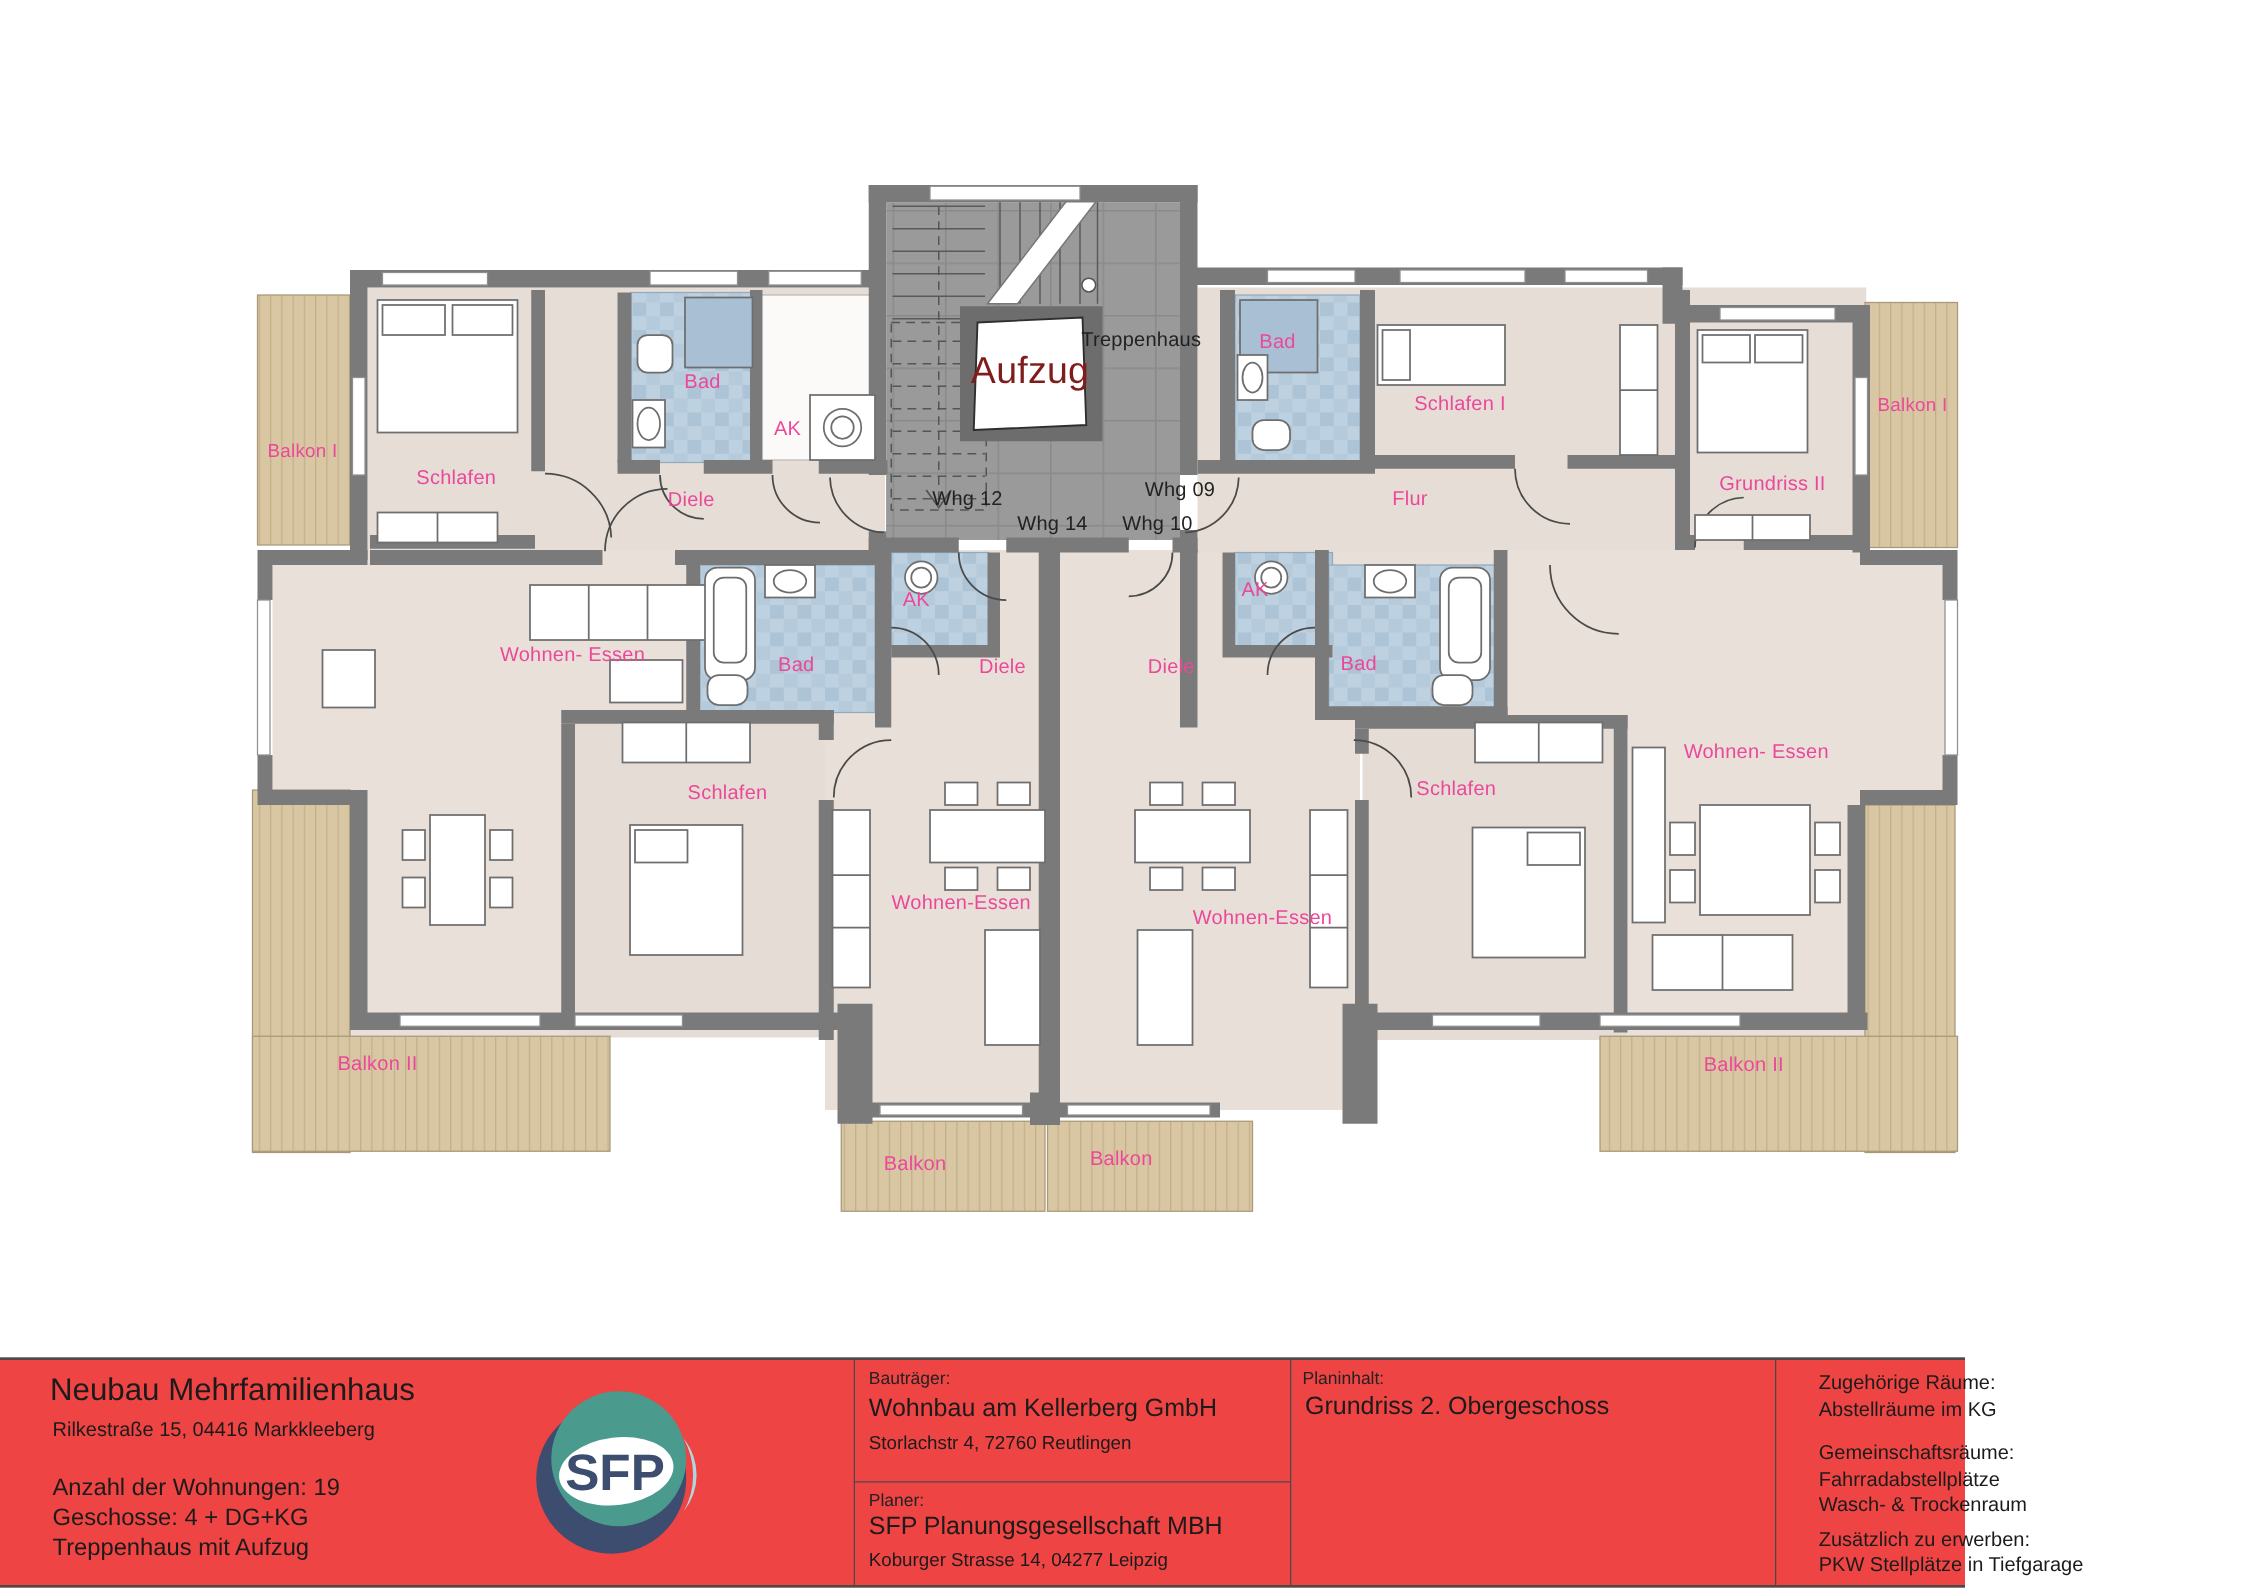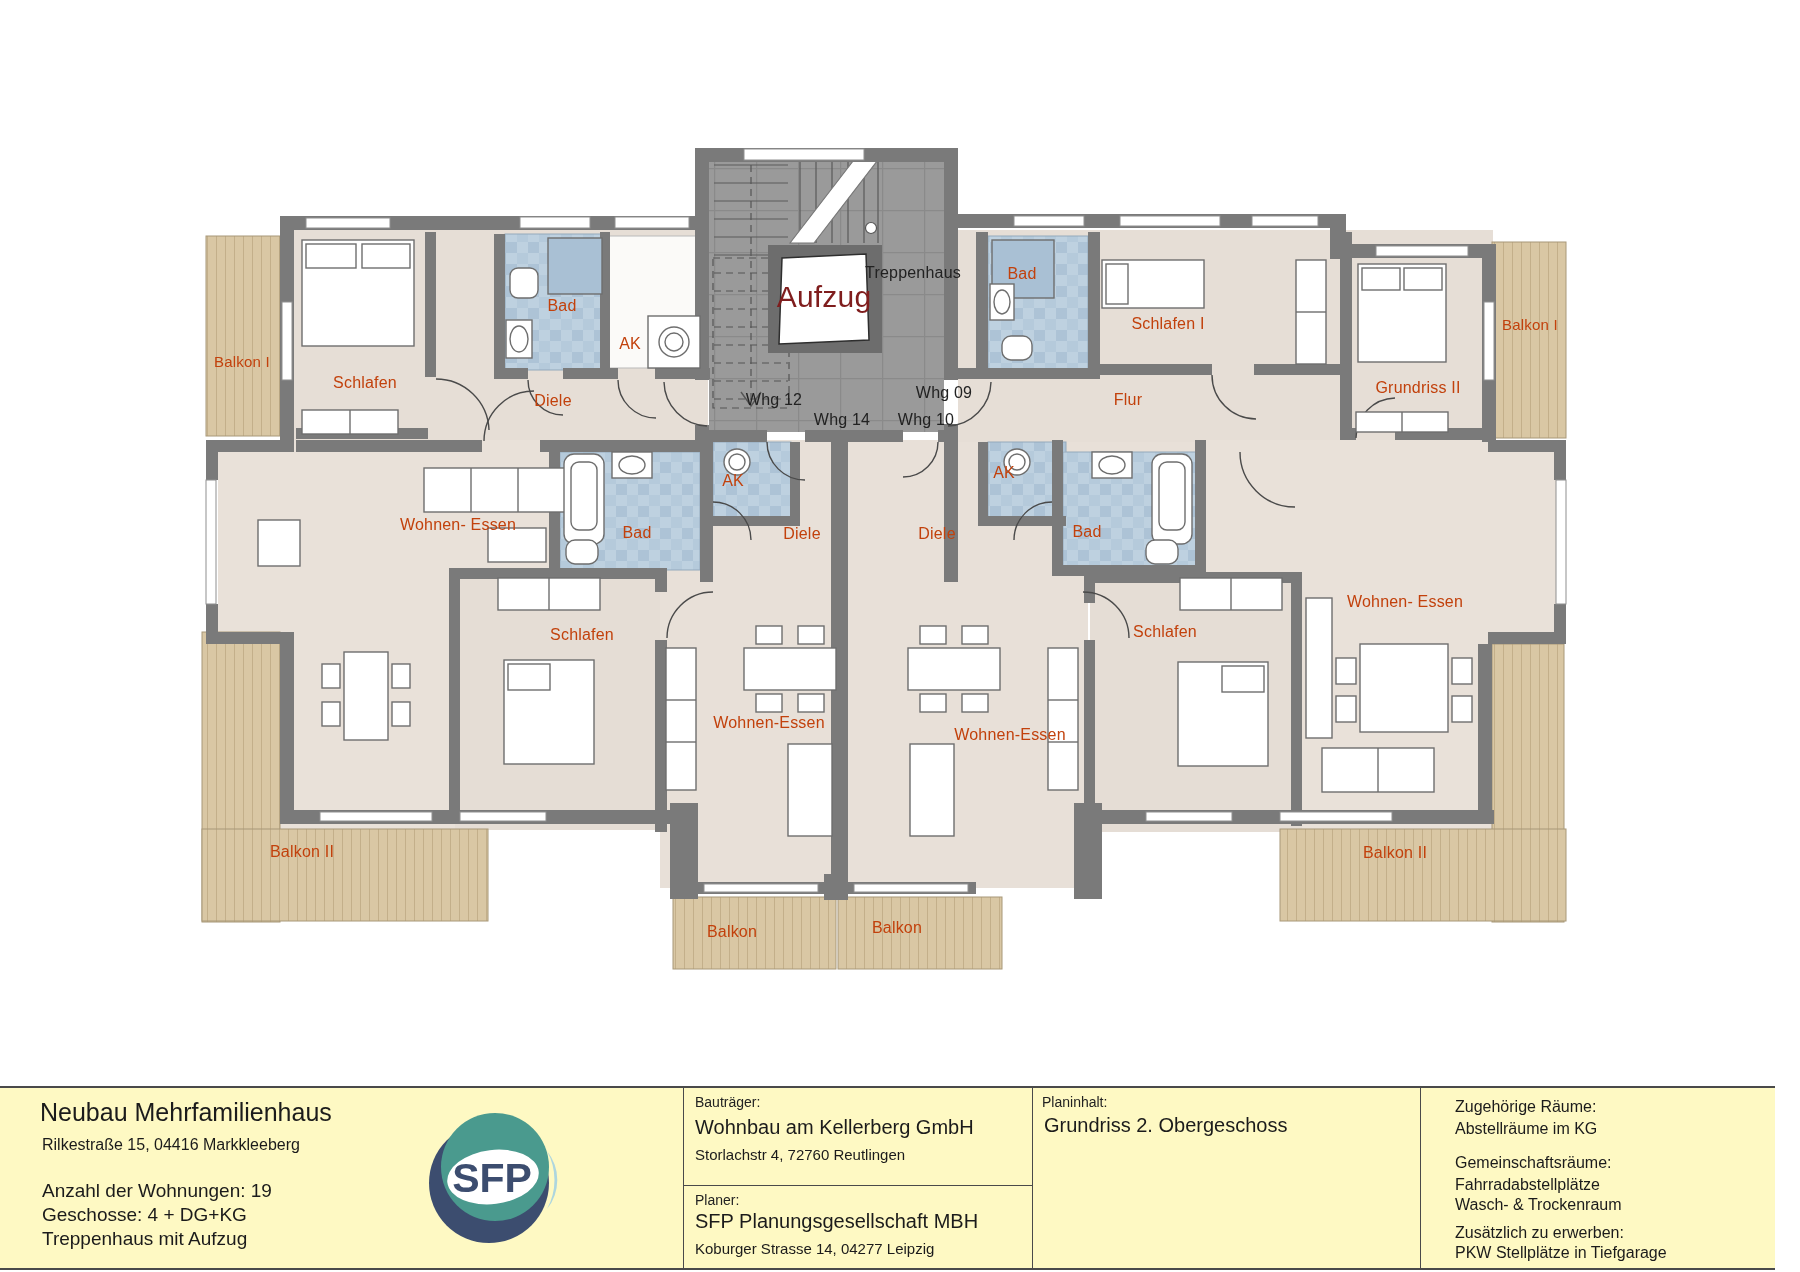--- a/index.html
+++ b/index.html
@@ -1,27 +1,27 @@
 <!DOCTYPE html>
 <html><head>
 <meta charset="utf-8">
 <style>
   html,body{margin:0;padding:0;background:#fff;}
   .page{position:relative;width:1800px;height:1272px;background:#ffffff;overflow:hidden;
         font-family:"Liberation Sans",sans-serif;color:#1b1b1b;}
   .plan-wrap{position:absolute;left:0;top:0;width:1800px;height:1080px;}
   .plan-wrap svg{position:absolute;left:0;top:0;}
-  .lbl{position:absolute;transform:translate(-50%,-50%);font-size:16px;color:#c2410c;
+  .lbl{position:absolute;transform:translate(-50%,-50%);font-size:16px;color:#ec4899;
        white-space:nowrap;letter-spacing:.2px;}
   .lbl.small{font-size:15px;text-align:center;}
   .lbl.big{font-size:30px;color:#7f1d1d;}
   .lbl.hall{font-size:16px;color:#222;}
   
-  .tblock{position:absolute;left:0;top:1086px;width:1775px;height:180px;
-          border-top:2px solid #4a4a4a;border-bottom:2px solid #4a4a4a;background:#fef9c3;}
+  .tblock{position:absolute;left:0;top:1086px;width:1572px;height:180px;
+          border-top:2px solid #4a4a4a;border-bottom:2px solid #4a4a4a;background:#ef4444;}
   .vline{position:absolute;top:0;width:0;height:180px;border-left:1.5px solid #4a4a4a;}
   .hline{position:absolute;height:0;border-top:1.5px solid #4a4a4a;}
   .tb-text{position:absolute;white-space:nowrap;}
   .t-title{font-size:25px;}
   .t-addr{font-size:16px;}
   .t-line{font-size:19px;}
   .t-cap{font-size:14px;color:#222;}
   .t-name{font-size:20px;}
   .t-sub{font-size:15px;}
   .t-note{font-size:16px;line-height:25px;}

